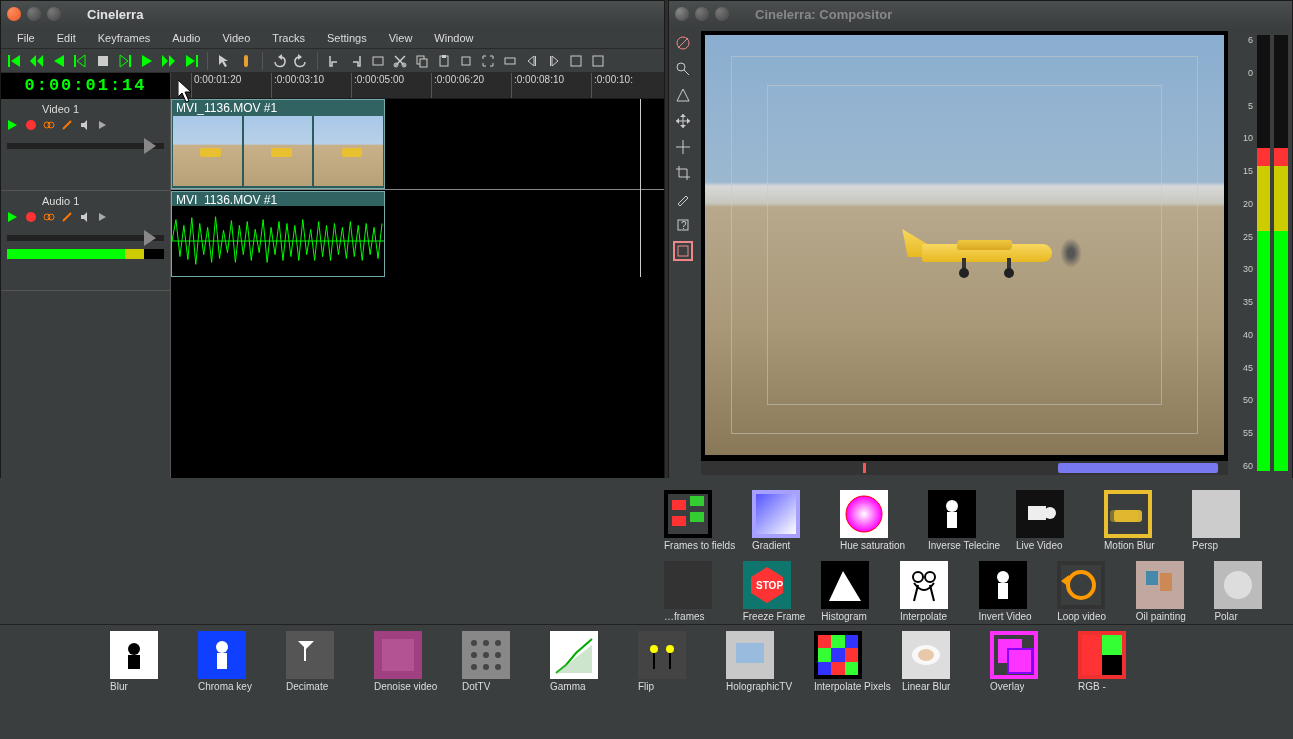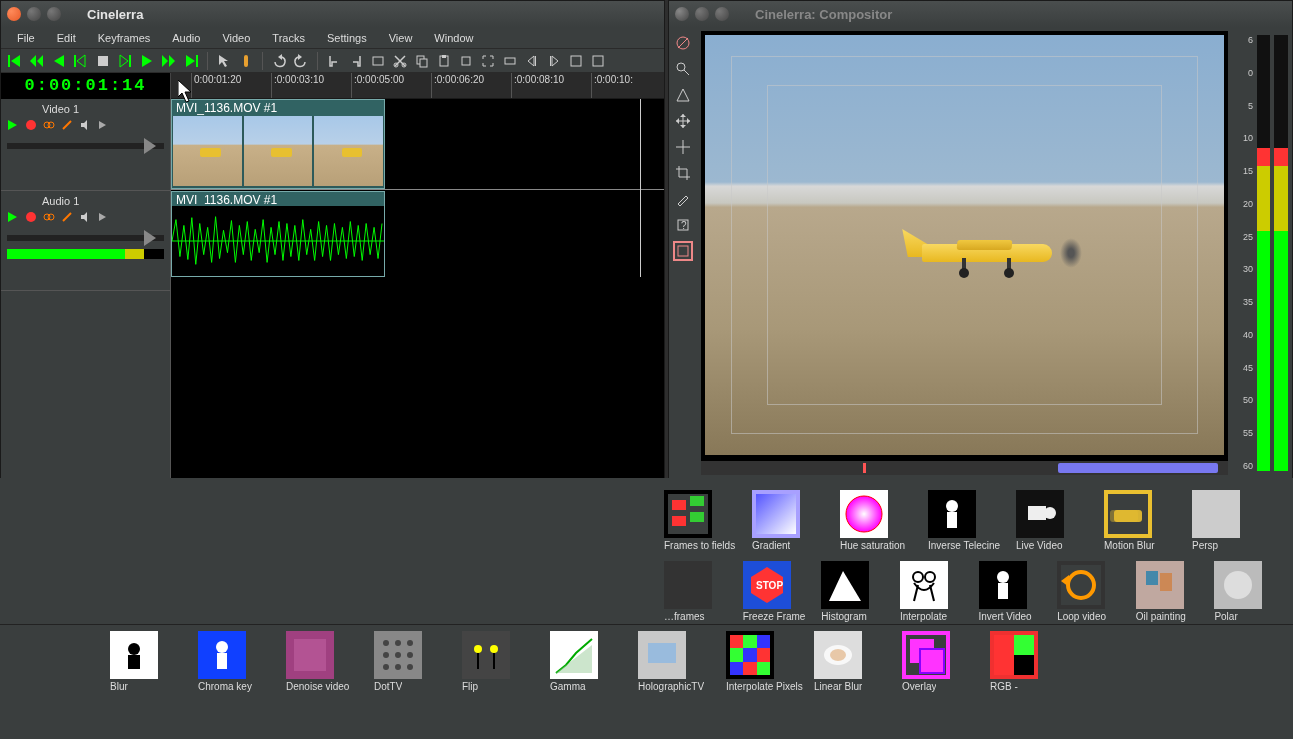--- a/index.html
+++ b/index.html
@@ -860,21 +860,21 @@
     <div class="fx-row" id="fx-upper-2" style="margin-top:6px">
         <div class="fx-item">
           <div class="fx-thumb" style="background: rgb(51, 51, 51);">
             <svg width="40" height="40">
               <rect width="40" height="40" fill="#333"></rect>
             </svg>
           </div>
           <div class="fx-label">…frames</div>
         </div>
         <div class="fx-item">
-          <div class="fx-thumb" style="background: #1d4ed8; align-items: center;">
+          <div class="fx-thumb" style="background: #0f766e; align-items: center;">
             <svg width="40" height="40">
               <polygon points="20,2 36,12 36,28 20,38 4,28 4,12" fill="#f33"></polygon>
               <text x="9" y="24" font-size="10" fill="#fff" font-weight="bold">STOP</text>
             </svg>
           </div>
           <div class="fx-label">Freeze Frame</div>
         </div>
         <div class="fx-item">
           <div class="fx-thumb" style="background: rgb(0, 0, 0);">
             <svg width="40" height="40">
@@ -955,20 +955,30 @@
       </div>
       <div class="fx-item">
         <div class="fx-thumb" style="background: rgb(16, 64, 255);">
           <svg width="40" height="40">
             <rect width="40" height="40" fill="#1040ff"></rect>
             <circle cx="20" cy="12" r="6" fill="#fff"></circle>
             <rect x="15" y="18" width="10" height="16" fill="#fff"></rect>
           </svg>
         </div>
         <div class="fx-label">Chroma key</div>
+      </div>
+      <div class="fx-item">
+        <div class="fx-thumb" style="background: rgb(85, 85, 85);">
+          <svg width="40" height="40">
+            <rect width="40" height="40" fill="#555"></rect>
+            <rect x="14" y="6" width="2" height="20" fill="#fff"></rect>
+            <polygon points="8,6 24,6 16,14" fill="#fff"></polygon>
+          </svg>
+        </div>
+        <div class="fx-label">Decimate</div>
       </div>
       <div class="fx-item">
         <div class="fx-thumb" style="background: rgb(160, 64, 128);">
           <svg width="40" height="40">
             <rect width="40" height="40" fill="#a04080"></rect>
             <rect x="4" y="4" width="32" height="32" fill="#c060a0" opacity=".6"></rect>
           </svg>
         </div>
         <div class="fx-label">Denoise video</div>
       </div>
@@ -985,40 +995,40 @@
               <circle cx="32" cy="20" r="3"></circle>
               <circle cx="8" cy="32" r="3"></circle>
               <circle cx="20" cy="32" r="3"></circle>
               <circle cx="32" cy="32" r="3"></circle>
             </g>
           </svg>
         </div>
         <div class="fx-label">DotTV</div>
       </div>
       <div class="fx-item">
+        <div class="fx-thumb" style="background: rgb(255, 255, 255);">
+          <svg width="40" height="40">
+            <rect width="40" height="40" fill="#fff"></rect>
+            <polyline points="2,38 12,30 22,18 38,4" fill="none" stroke="#0a0" stroke-width="2"></polyline>
+            <polygon points="2,38 38,38 38,10" fill="#9c9" opacity=".5"></polygon>
+          </svg>
+        </div>
+        <div class="fx-label">Gamma</div>
+      </div>
+      <div class="fx-item">
         <div class="fx-thumb" style="background: rgb(68, 68, 68);">
           <svg width="40" height="40">
             <rect width="40" height="40" fill="#444"></rect>
             <circle cx="12" cy="14" r="4" fill="#ff0"></circle>
             <circle cx="28" cy="14" r="4" fill="#ff0"></circle>
             <line x1="12" y1="18" x2="12" y2="34" stroke="#000" stroke-width="2"></line>
             <line x1="28" y1="18" x2="28" y2="34" stroke="#000" stroke-width="2"></line>
           </svg>
         </div>
         <div class="fx-label">Flip</div>
-      </div>
-      <div class="fx-item">
-        <div class="fx-thumb" style="background: rgb(255, 255, 255);">
-          <svg width="40" height="40">
-            <rect width="40" height="40" fill="#fff"></rect>
-            <polyline points="2,38 12,30 22,18 38,4" fill="none" stroke="#0a0" stroke-width="2"></polyline>
-            <polygon points="2,38 38,38 38,10" fill="#9c9" opacity=".5"></polygon>
-          </svg>
-        </div>
-        <div class="fx-label">Gamma</div>
       </div>
       <div class="fx-item">
         <div class="fx-thumb" style="background: rgb(200, 200, 200);">
           <svg width="40" height="40">
             <rect width="40" height="40" fill="#c8c8c8"></rect>
             <rect x="6" y="8" width="28" height="20" fill="#9bd"></rect>
           </svg>
         </div>
         <div class="fx-label">HolographicTV</div>
       </div>

